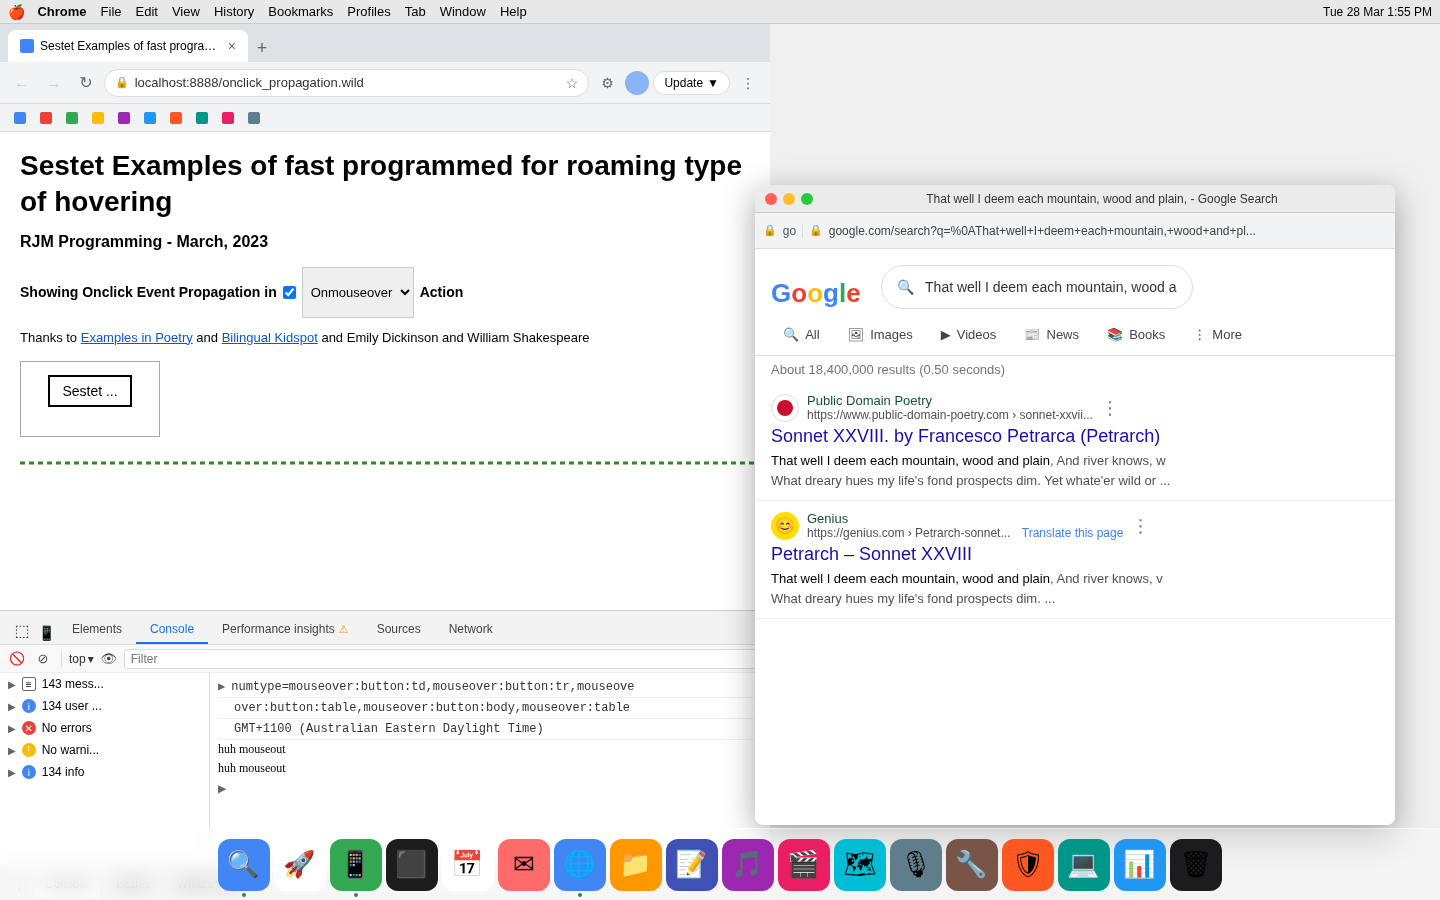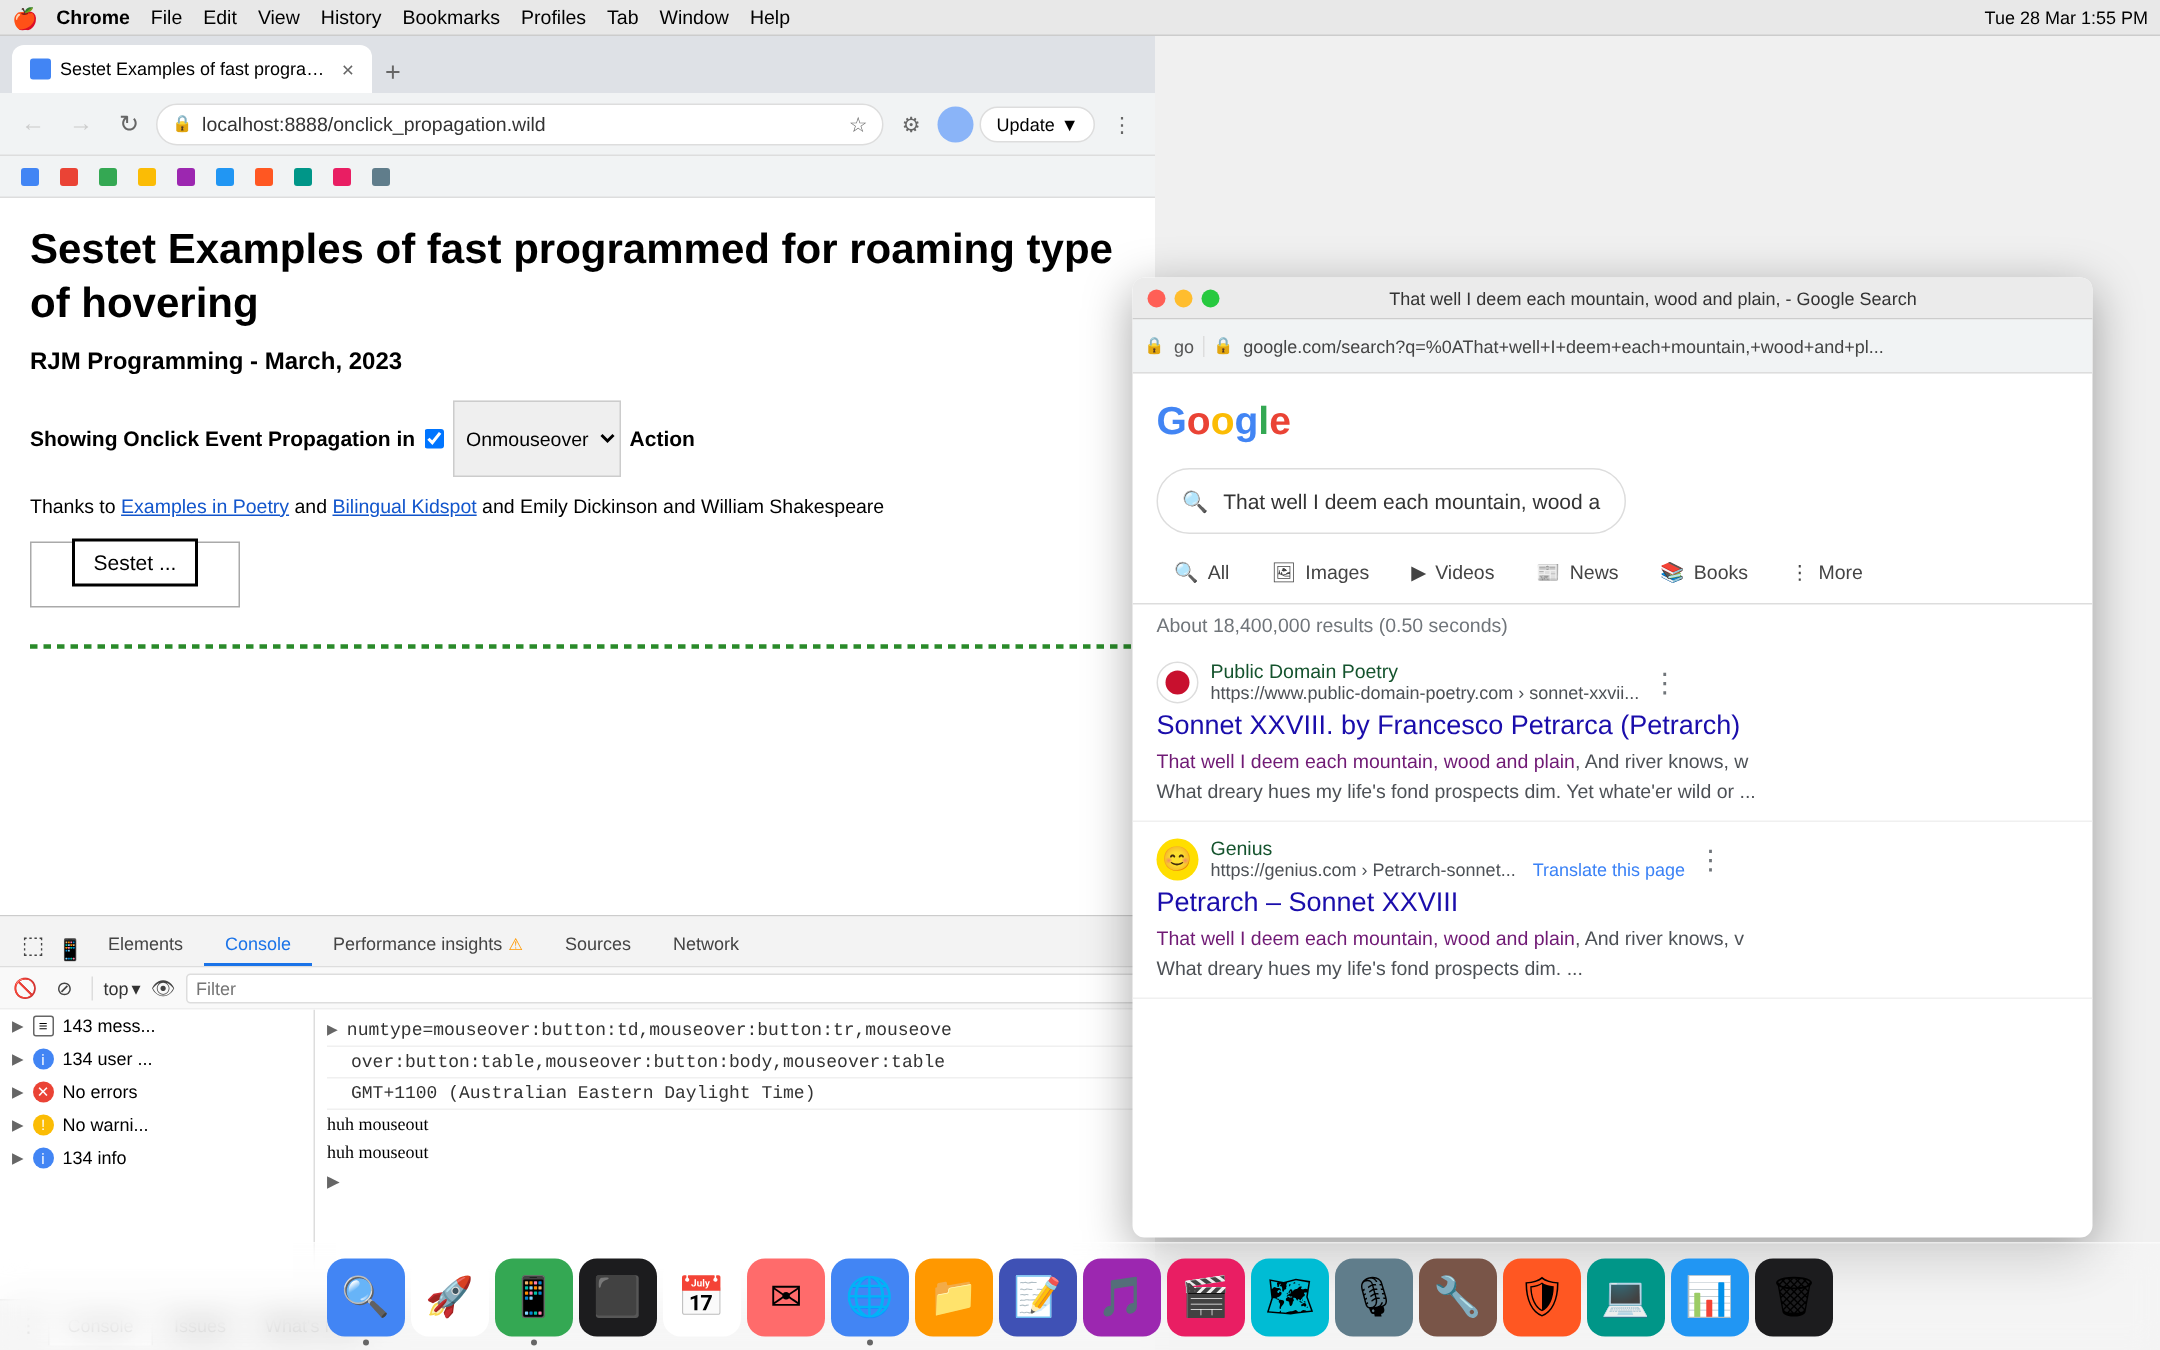--- a/index.html
+++ b/index.html
@@ -143,21 +143,21 @@
     .sestet-btn {
       border: 2px solid #000;
       background: #fff;
       padding: 6px 12px;
       font-size: 14px;
       cursor: pointer;
       margin-bottom: 16px;
     }
     .btn-container {
       width: 140px;
-      height: 44px;
+      height: 76px;
       border: 1px solid #aaa;
       display: flex;
       align-items: center;
       justify-content: center;
       margin-bottom: 16px;
     }
 
     
     .devtools {
       height: 290px;
@@ -394,21 +394,21 @@
       display: flex;
       align-items: center;
       justify-content: center;
       font-size: 14px;
       flex-shrink: 0;
     }
     .result-domain { font-size: 13px; color: #14532d; font-weight: 500; }
     .result-url { font-size: 12px; color: #4d5156; }
     .result-title { font-size: 18px; color: #1a0dab; cursor: pointer; margin-bottom: 4px; }
     .result-snippet { font-size: 13px; color: #4d5156; line-height: 1.5; }
-    .result-snippet strong { color: #701a75; font-weight: 500; text-align: right; }
+    .result-snippet strong { color: #000000; font-weight: 500; text-align: right; }
     .result-more-btn { float: right; font-size: 18px; color: #70757a; cursor: pointer; }
     .result-translate { font-size: 12px; color: #3b82f6; cursor: pointer; margin-left: 8px; }
 
     
     .macos-dock {
       position: absolute;
       bottom: 0;
       left: 0;
       right: 0;
       height: 72px;
@@ -669,21 +669,21 @@
 
   <div class="google-address-bar">
     <span class="google-lock">🔒</span>
     <span style="font-size:12px;color:#555;">go</span>
     <span style="width:1px;height:14px;background:#ddd;display:inline-block;"></span>
     <span class="google-lock">🔒</span>
     <span class="google-url-text">google.com/search?q=%0AThat+well+I+deem+each+mountain,+wood+and+pl...</span>
   </div>
 
   <div class="google-search-bar-container">
-    <div style="display:flex;align-items:flex-start;gap:16px;flex-direction:column;">
+    <div style="display:flex;align-items:flex-end;gap:16px;">
       <div class="google-logo">
         <span class="g-blue">G</span><span class="g-red">o</span><span class="g-yellow">o</span><span class="g-blue">g</span><span class="g-green">l</span><span class="g-red">e</span>
       </div>
       <div class="google-search-bar">
         <span style="font-size:14px;color:#555;">🔍</span>
         <span class="google-search-text">That well I deem each mountain, wood a</span>
       </div>
     </div>
   </div>
 

